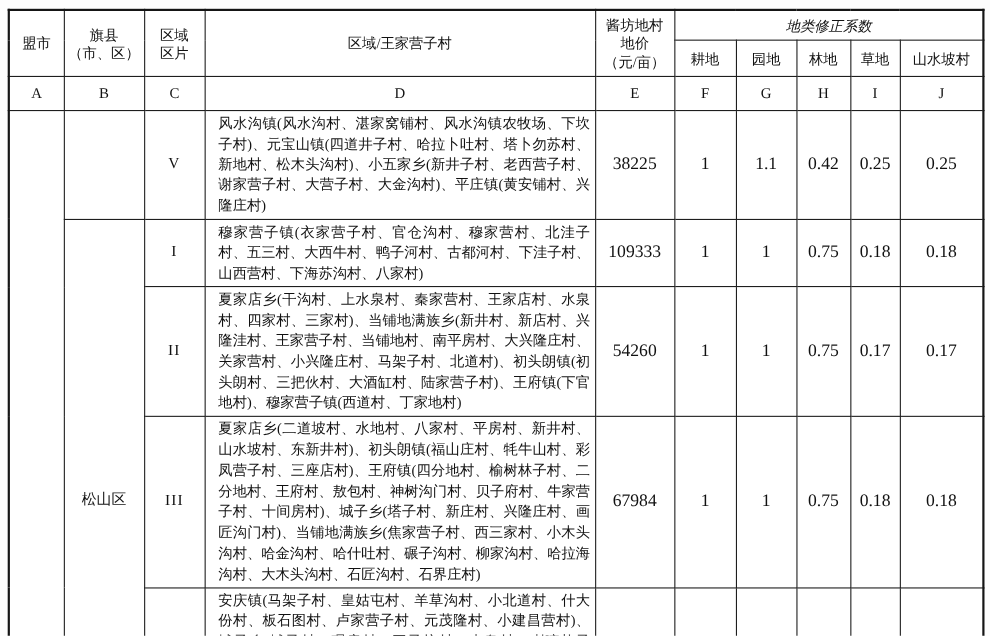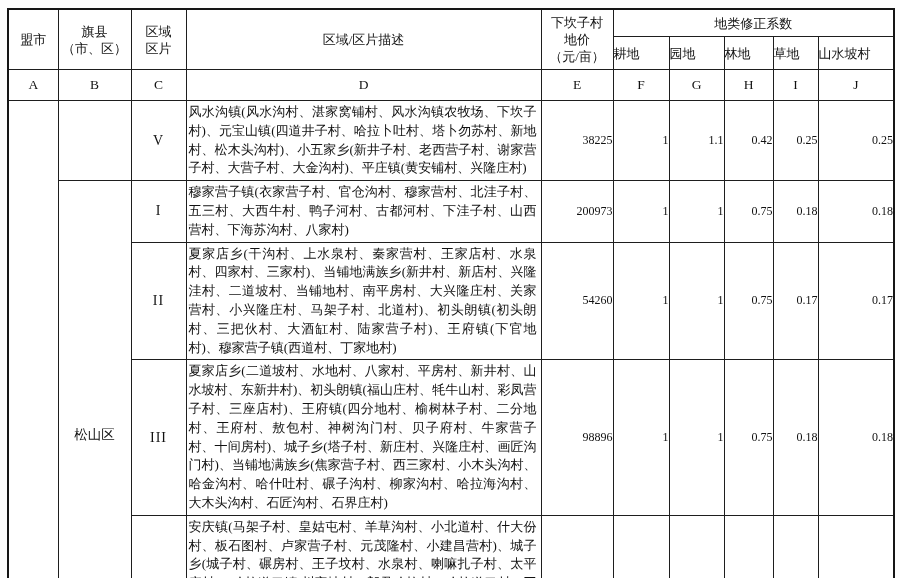--- a/index.html
+++ b/index.html
@@ -29,28 +29,28 @@
     font-weight:normal;
   }
   td.letter { text-align:center; height:30px; font-size:13.5px; }
   td.zone { text-align:center; font-size:14px; letter-spacing:1px; }
   td.county { text-align:center; font-size:13.5px; }
   td.league { text-align:center; }
   td.desc {
     text-align:justify;
     text-justify:inter-ideograph;
     line-height:18.8px;
-    padding:2px 4px 2px 2px;
+    padding:2px 4px 2px 12px;
     vertical-align:middle;
     font-size:13px;
   }
-  td.num { text-align:right; font-size:12px; }
+  td.num { text-align:center; font-size:16px; }
   tr.hrow1 td { height:59px; }
-  tr.hrow1 td.group { height:26px; }
-  tr.hrow2 td { height:32px; text-align:left; }
+  tr.hrow1 td.group { height:26px;font-style:italic; }
+  tr.hrow2 td { height:32px; text-align:center; }
 </style>
 </head>
 <body>
 
 <div class="sheet">
   <table class="price-table">
     <colgroup>
       <col style="width:50px">
         <col style="width:73px">
         <col style="width:55px">
@@ -62,22 +62,22 @@
         <col style="width:45px">
       <col style="width:76px">
     </colgroup>
     <tbody>
       <tr class="hrow1">
         <td class="hd" rowspan="2">盟市</td>
         <td class="hd" rowspan="2">旗县
 （市、区）</td>
         <td class="hd" rowspan="2">区域
 区片</td>
-        <td class="hd" rowspan="2">区域/区片描述</td>
-        <td class="hd" rowspan="2">下坎子村
+        <td class="hd" rowspan="2">区域/王家营子村</td>
+        <td class="hd" rowspan="2">酱坊地村
 地价
 （元/亩）</td>
         <td class="hd group" colspan="5">地类修正系数</td>
       </tr>
       <tr class="hrow2">
         <td class="hd">耕地</td>
         <td class="hd">园地</td>
         <td class="hd">林地</td>
         <td class="hd">草地</td>
         <td class="hd">山水坡村</td>
@@ -105,43 +105,43 @@
         <td class="num">1.1</td>
         <td class="num">0.42</td>
         <td class="num">0.25</td>
         <td class="num">0.25</td>
       </tr>
 
       <tr style="height:58px">
         <td class="county" rowspan="4">松山区</td>
         <td class="zone">I</td>
         <td class="desc">穆家营子镇(衣家营子村、官仓沟村、穆家营村、北洼子村、五三村、大西牛村、鸭子河村、古都河村、下洼子村、山西营村、下海苏沟村、八家村)</td>
-        <td class="num">200973</td>
+        <td class="num">109333</td>
         <td class="num">1</td>
         <td class="num">1</td>
         <td class="num">0.75</td>
         <td class="num">0.18</td>
         <td class="num">0.18</td>
       </tr>
 
       <tr style="height:95px">
         <td class="zone">II</td>
-        <td class="desc">夏家店乡(干沟村、上水泉村、秦家营村、王家店村、水泉村、四家村、三家村)、当铺地满族乡(新井村、新店村、兴隆洼村、二道坡村、当铺地村、南平房村、大兴隆庄村、关家营村、小兴隆庄村、马架子村、北道村)、初头朗镇(初头朗村、三把伙村、大酒缸村、陆家营子村)、王府镇(下官地村)、穆家营子镇(西道村、丁家地村)</td>
+        <td class="desc">夏家店乡(干沟村、上水泉村、秦家营村、王家店村、水泉村、四家村、三家村)、当铺地满族乡(新井村、新店村、兴隆洼村、王家营子村、当铺地村、南平房村、大兴隆庄村、关家营村、小兴隆庄村、马架子村、北道村)、初头朗镇(初头朗村、三把伙村、大酒缸村、陆家营子村)、王府镇(下官地村)、穆家营子镇(西道村、丁家地村)</td>
         <td class="num">54260</td>
         <td class="num">1</td>
         <td class="num">1</td>
         <td class="num">0.75</td>
         <td class="num">0.17</td>
         <td class="num">0.17</td>
       </tr>
 
       <tr style="height:113px">
         <td class="zone">III</td>
         <td class="desc">夏家店乡(二道坡村、水地村、八家村、平房村、新井村、山水坡村、东新井村)、初头朗镇(福山庄村、牦牛山村、彩凤营子村、三座店村)、王府镇(四分地村、榆树林子村、二分地村、王府村、敖包村、神树沟门村、贝子府村、牛家营子村、十间房村)、城子乡(塔子村、新庄村、兴隆庄村、画匠沟门村)、当铺地满族乡(焦家营子村、西三家村、小木头沟村、哈金沟村、哈什吐村、碾子沟村、柳家沟村、哈拉海沟村、大木头沟村、石匠沟村、石界庄村)</td>
-        <td class="num">98896</td>
+        <td class="num">67984</td>
         <td class="num">1</td>
         <td class="num">1</td>
         <td class="num">0.75</td>
         <td class="num">0.18</td>
         <td class="num">0.18</td>
       </tr>
 
       <tr style="height:130px">
         <td class="zone">IV</td>
         <td class="desc">安庆镇(马架子村、皇姑屯村、羊草沟村、小北道村、什大份村、板石图村、卢家营子村、元茂隆村、小建昌营村)、城子乡(城子村、碾房村、王子坟村、水泉村、喇嘛扎子村、太平庄村)、哈拉道口镇(川宝地村、郎君哈拉村、哈拉道口村、王家地村、波罗合硕村)、太平地镇(两间房村、河南营子村、北波罗胡同村、碱洼子村、东山湾村、南波罗胡同村、牤牛营子村、山前村、五十家子村、八肯中村、东当铺地村、酱坊地村、八台营子村、太平地村、六分地村、三分地村、杨树林村、四分地村)</td>

